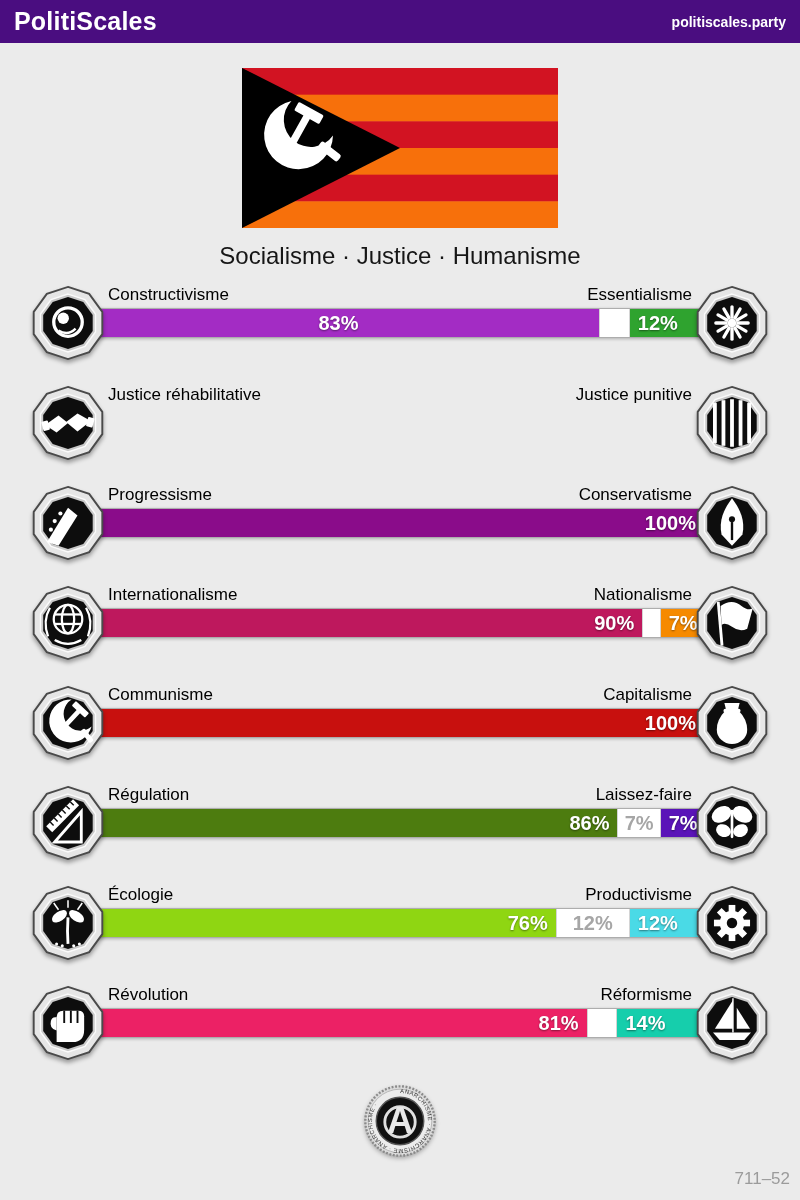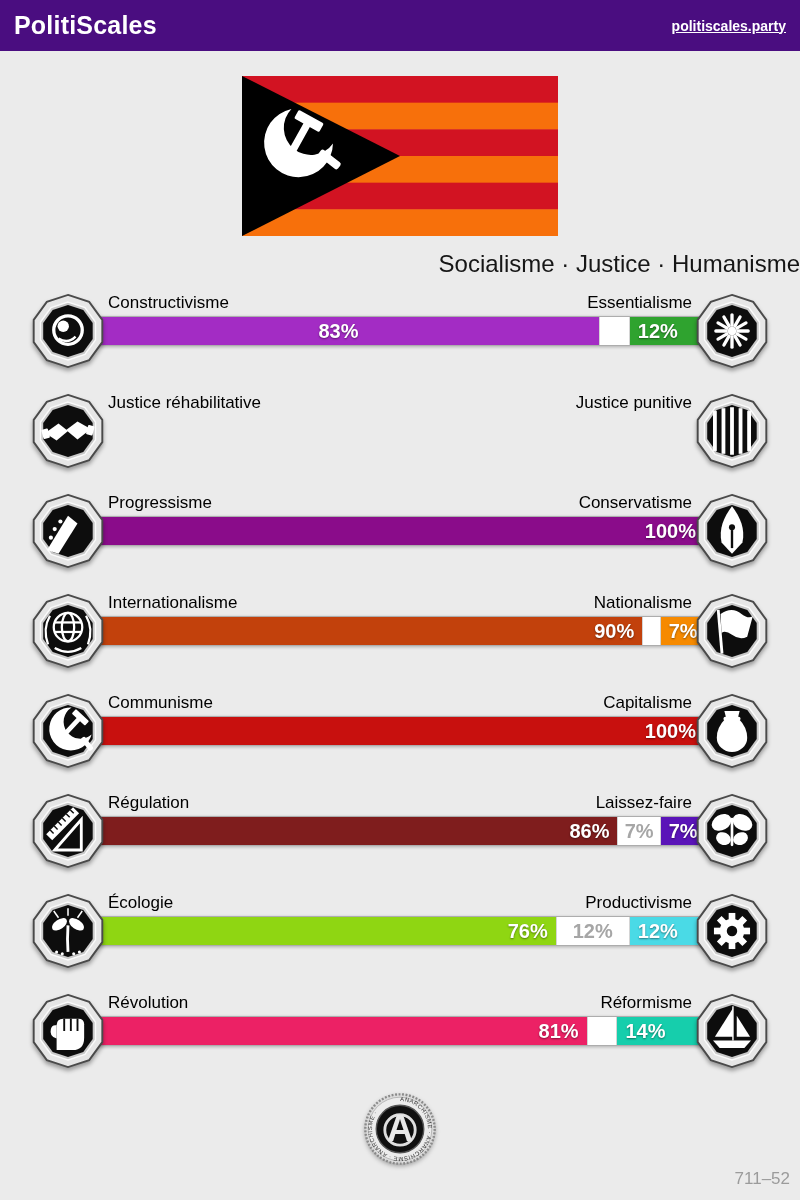--- a/index.html
+++ b/index.html
@@ -1,29 +1,29 @@
 <!DOCTYPE html>
 <html><head>
 <meta charset="utf-8">
 <title>PolitiScales</title>
 <style>
   html,body{margin:0;padding:0;}
   body{font-family:"Liberation Sans", sans-serif;}
   .page{position:relative;width:800px;height:1200px;background:#ebebeb;overflow:hidden;}
 
   
-  .header{height:51px;background:#4a0d80;display:flex;align-items:center;justify-content:space-between;padding:0 14px;box-sizing:border-box;}
+  .header{height:43px;background:#4a0d80;display:flex;align-items:center;justify-content:space-between;padding:0 14px;box-sizing:border-box;}
   .brand{color:#fff;font-size:25px;font-weight:bold;letter-spacing:0.2px;}
-  .site{color:#fff;font-size:14px;font-weight:bold;text-decoration:underline;}
+  .site{color:#fff;font-size:14px;font-weight:bold;}
 
   
   .flag{width:316px;margin:25px auto 0;display:block;}
   .flag svg{display:block;}
 
-  .subtitle{text-align:right;font-size:24px;color:#161616;margin-top:13px;height:30px;line-height:30px;}
+  .subtitle{text-align:center;font-size:24px;color:#161616;margin-top:13px;height:30px;line-height:30px;}
 
   
   .axes{margin-top:10px;}
   .axis-row{position:relative;height:100px;margin:0 30px;}
   .axis-icon{position:absolute;top:4px;width:76px;height:76px;z-index:3;filter:drop-shadow(0 3px 2px rgba(0,0,0,0.35));}
   .axis-icon.left{left:0;}
   .axis-icon.right{right:0;}
   .axis-icon svg{width:76px;height:76px;display:block;}
   .axis-label{position:absolute;top:4px;font-size:17px;color:#000;z-index:2;}
   .axis-label.left{left:78px;}
@@ -213,21 +213,21 @@
             <line x1="25.5" y1="41" x2="54.5" y2="41"></line>
             <path d="M19,54 Q13,38 21,24"></path>
             <path d="M61,54 Q67,38 59,24"></path>
             <path d="M26,58 q14,8 28,0"></path>
           </g>
         </svg>
       </div>
       <div class="axis-label left">Internationalisme</div>
       <div class="axis-label right">Nationalisme</div>
       <div class="bar">
-        <div class="seg seg-left" style="flex: 0 0 90%; background: #c2410c;">
+        <div class="seg seg-left" style="flex: 0 0 90%; background: #be185d;">
             <span class="pct">90%</span>
           </div>
         <div class="seg seg-neutral" style="flex: 0 0 3%;">
             <span class="pct neutral"></span>
           </div>
         <div class="seg seg-right" style="flex: 0 0 7%; background: rgb(246, 138, 0);">
             <span class="pct">7%</span>
           </div>
       </div>
       <div class="axis-icon right">
@@ -290,21 +290,21 @@
                 <line x1="38" y1="28" x2="38" y2="33"></line>
               <line x1="44" y1="28" x2="44" y2="33"></line>
                 <line x1="50" y1="28" x2="50" y2="33"></line>
             </g>
           </g>
         </svg>
       </div>
       <div class="axis-label left">Régulation</div>
       <div class="axis-label right">Laissez-faire</div>
       <div class="bar">
-        <div class="seg seg-left" style="flex: 0 0 86%; background: #7f1d1d;">
+        <div class="seg seg-left" style="flex: 0 0 86%; background: #4d7c0f;">
             <span class="pct">86%</span>
           </div>
         <div class="seg seg-neutral" style="flex: 0 0 7%;">
             <span class="pct neutral">7%</span>
           </div>
         <div class="seg seg-right" style="flex: 0 0 7%; background: rgb(90, 20, 184);">
             <span class="pct">7%</span>
           </div>
       </div>
       <div class="axis-icon right">

